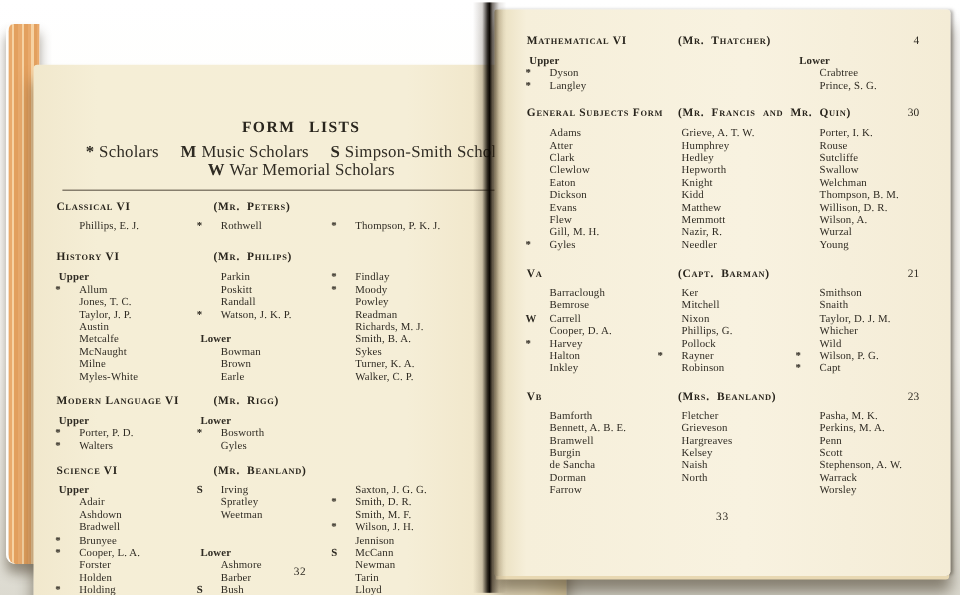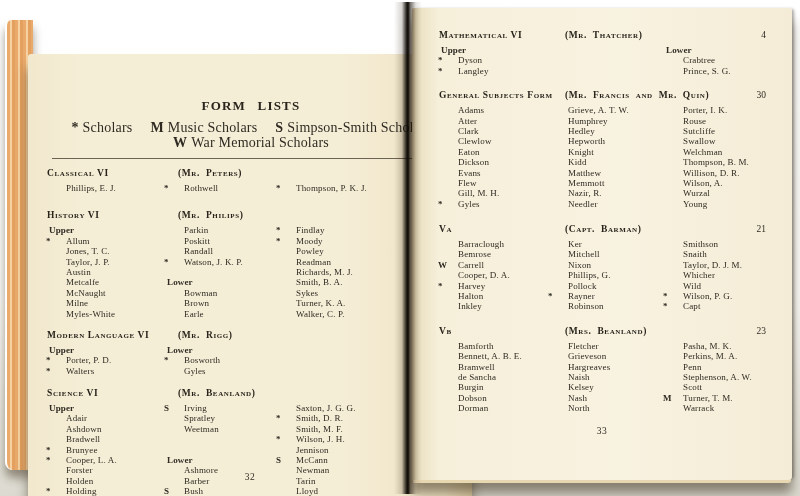--- a/index.html
+++ b/index.html
@@ -718,71 +718,68 @@
               <span class="nm">Hargreaves</span>
             </div>
             <div class="cell">
               <span class="pre"></span>
               <span class="nm">Penn</span>
             </div>
           </div>
           <div class="row">
             <div class="cell">
               <span class="pre"></span>
+              <span class="nm">Burgin</span>
+            </div>
+            <div class="cell">
+              <span class="pre"></span>
+              <span class="nm">Kelsey</span>
+            </div>
+            <div class="cell">
+              <span class="pre"></span>
+              <span class="nm">Scott</span>
+            </div>
+          </div>
+          <div class="row">
+            <div class="cell">
+              <span class="pre"></span>
               <span class="nm">de Sancha</span>
             </div>
             <div class="cell">
               <span class="pre"></span>
               <span class="nm">Naish</span>
             </div>
             <div class="cell">
               <span class="pre"></span>
               <span class="nm">Stephenson, A. W.</span>
             </div>
           </div>
           <div class="row">
             <div class="cell">
               <span class="pre"></span>
-              <span class="nm">Burgin</span>
-            </div>
-            <div class="cell">
-              <span class="pre"></span>
-              <span class="nm">Kelsey</span>
-            </div>
-            <div class="cell">
-              <span class="pre"></span>
-              <span class="nm">Scott</span>
-            </div>
-          </div>
-          <div class="row">
-            <div class="cell">
-              <span class="pre"></span>
-              <span class="nm">Dobson</span>
-            </div>
-            <div class="cell">
-              <span class="pre"></span>
-              <span class="nm">Nash</span>
-            </div>
-            <div class="cell">
-              <span class="pre">M</span>
-              <span class="nm">Turner, T. M.</span>
-            </div>
-          </div>
-          <div class="row">
-            <div class="cell">
-              <span class="pre"></span>
               <span class="nm">Dorman</span>
             </div>
             <div class="cell">
               <span class="pre"></span>
               <span class="nm">North</span>
             </div>
             <div class="cell">
               <span class="pre"></span>
               <span class="nm">Warrack</span>
+            </div>
+          </div>
+          <div class="row">
+            <div class="cell">
+              <span class="pre"></span>
+              <span class="nm">Farrow</span>
+            </div>
+            <div class="cell"></div>
+            <div class="cell">
+              <span class="pre"></span>
+              <span class="nm">Worsley</span>
             </div>
           </div>
         </div>
       </div>
     <div class="pageno">33</div>
   </div>
 
   <div class="spine"></div>
 </div>
 

